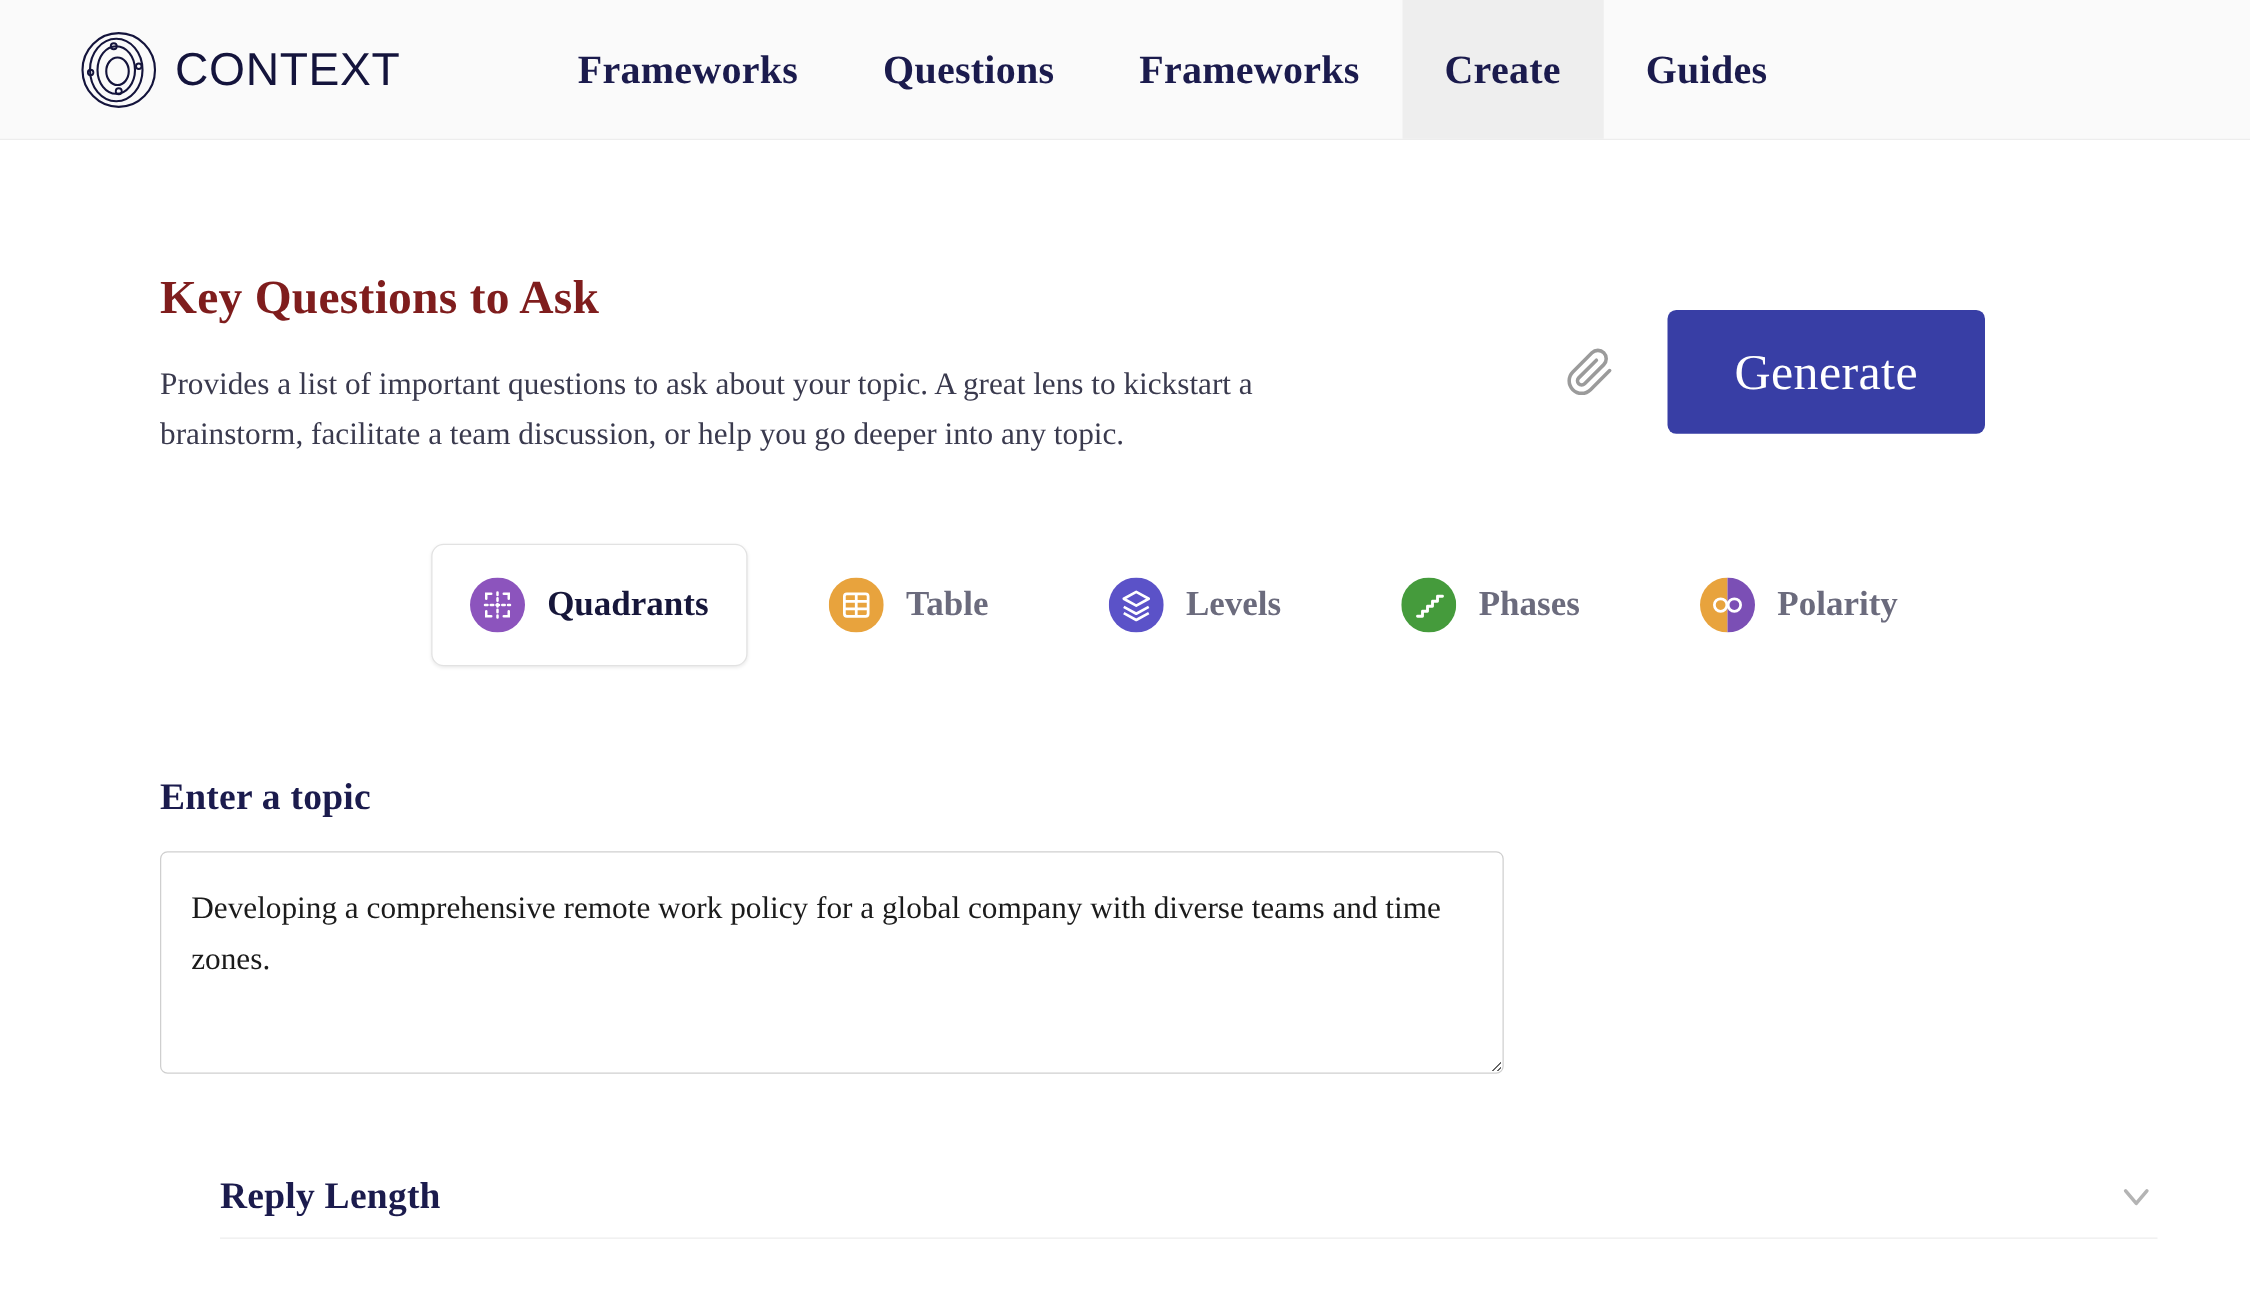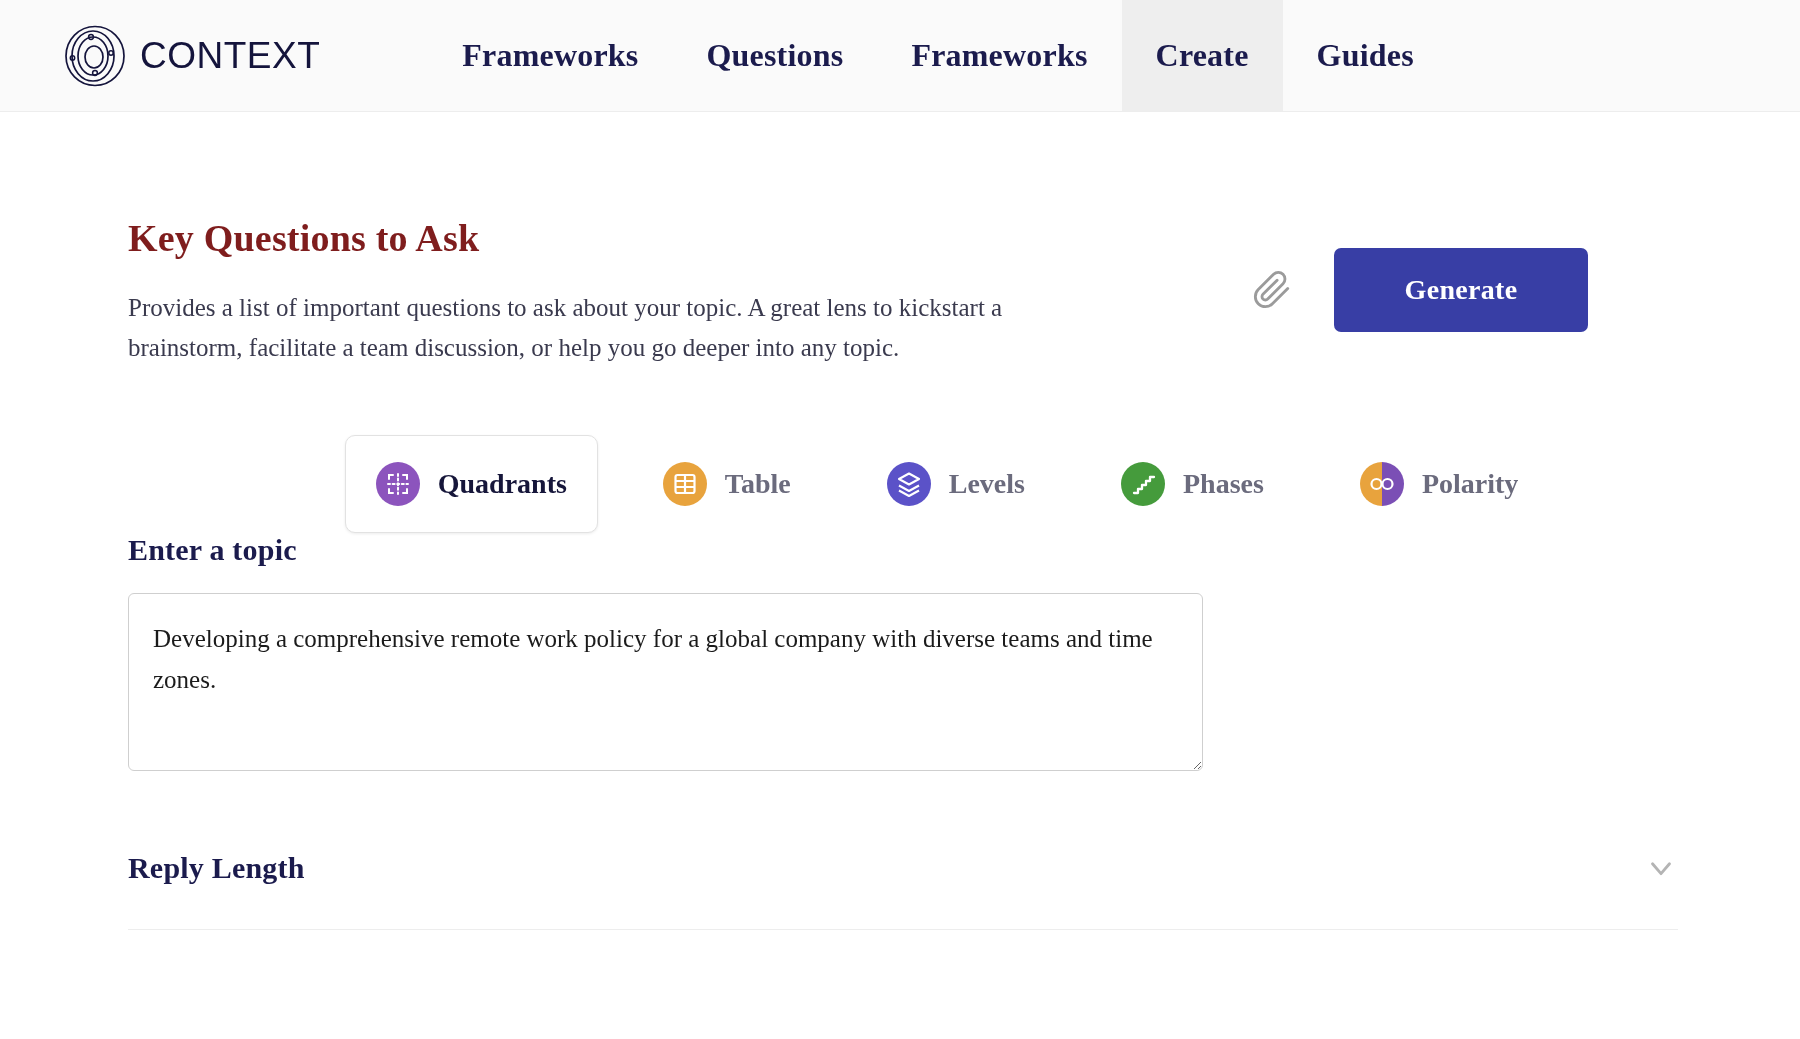--- a/index.html
+++ b/index.html
@@ -96,22 +96,22 @@
     display: flex; align-items: center; justify-content: center;
     cursor: pointer;
     background: none; border: none;
   }
   .generate-btn {
     background: #383ea5;
     color: #ffffff;
     border: none;
     border-radius: 7px;
     font-family: "Liberation Serif", serif;
-    font-size: 28px;
-    font-weight: bold;
+    font-size: 40px;
+    font-weight: normal;
     padding: 26px 52px;
     cursor: pointer;
     letter-spacing: .3px;
     min-width: 254px;
   }
 
   
   .format-row {
     display: flex;
     align-items: center;
@@ -140,20 +140,21 @@
     color: #6b6b7d;
     white-space: nowrap;
   }
   .format-item.selected .format-label { color: #16163a; }
 
   
   .section-label {
     font-size: 30px;
     font-weight: bold;
     color: #1b1b4d;
+    margin-top: 88px;
     margin-bottom: 26px;
     letter-spacing: .2px;
   }
   .topic-area {
     width: 1075px;
     height: 178px;
     border: 1px solid #cfcfcf;
     border-radius: 6px;
     padding: 24px 24px;
     font-family: "Liberation Serif", serif;
@@ -164,23 +165,24 @@
     background: #fff;
     outline: none;
   }
 
   
   .reply-row {
     width: 1550px;
     display: flex;
     justify-content: space-between;
     margin-top: 76px;
-    padding-bottom: 44px;
+    padding-bottom: 16px;
     border-bottom: 1px solid #ededed;
     cursor: pointer;
+    margin-left: 48px;
   }
   .reply-title {
     font-size: 30px;
     font-weight: bold;
     color: #1b1b4d;
     letter-spacing: .2px;
   }
   .chevron { width: 34px; height: 34px; display: block; }
 </style>
 </head>

